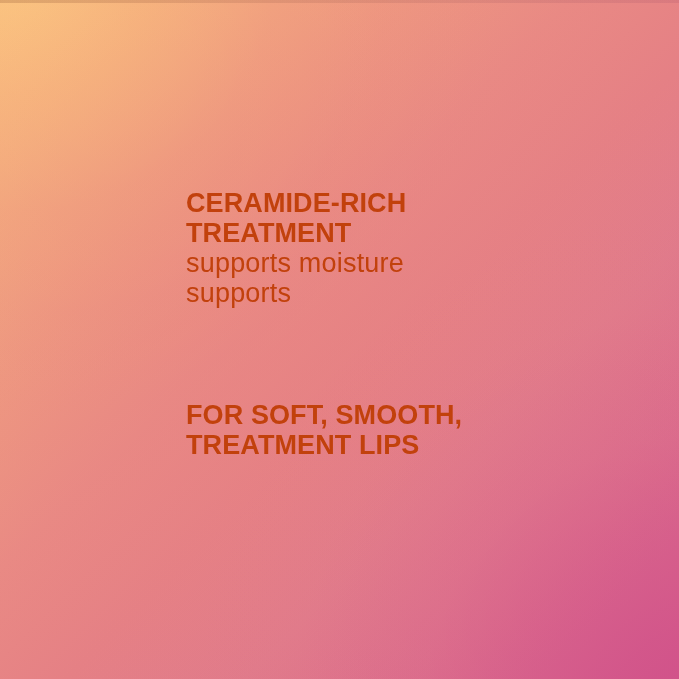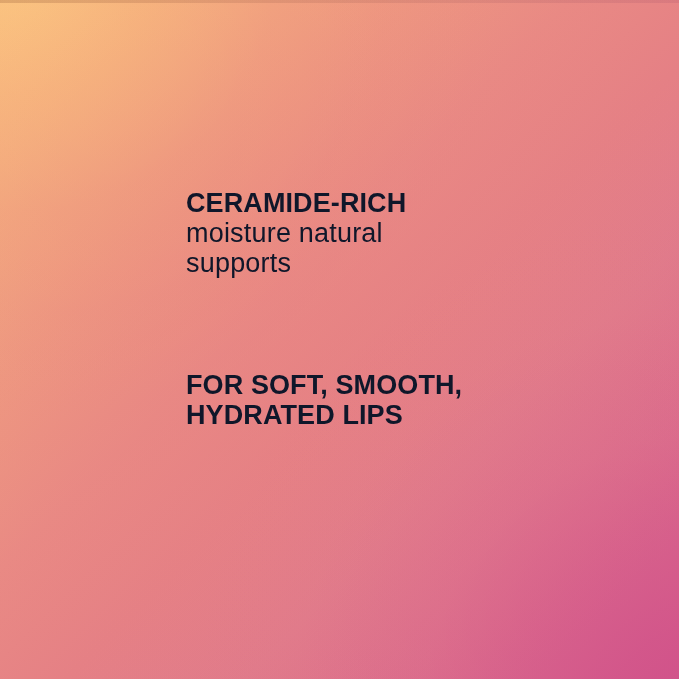--- a/index.html
+++ b/index.html
@@ -101,21 +101,21 @@
 
   .block {
     margin: 0;
   }
 
   .line {
     display: block;
     font-size: 27px;
     line-height: 30px;
     letter-spacing: 0.1px;
-    color: #0f172a;
+    color: #c2410c;
     white-space: pre;
   }
 
   .line.bold {
     font-weight: 700;
   }
 
   .line.light {
     font-weight: 400;
     letter-spacing: 0.2px;
@@ -132,28 +132,29 @@
   <div class="bg-base"></div>
   <div class="bg-glow-tl"></div>
   <div class="bg-mid"></div>
   <div class="bg-glow-br"></div>
   <div class="bg-topedge"></div>
 
   <div class="copy">
 
     <div class="block">
       <span class="line bold">CERAMIDE-RICH</span>
-      <span class="line light">moisture natural</span>
+      <span class="line bold">TREATMENT</span>
+      <span class="line light">supports moisture</span>
       <span class="line light">supports</span>
     </div>
 
     <div class="gap-1"></div>
 
 
     <div class="gap-2"></div>
 
     <div class="block">
       <span class="line bold">FOR SOFT, SMOOTH,</span>
-      <span class="line bold">HYDRATED LIPS</span>
+      <span class="line bold">TREATMENT LIPS</span>
     </div>
 
   </div>
 </div>
 
 </body></html>

